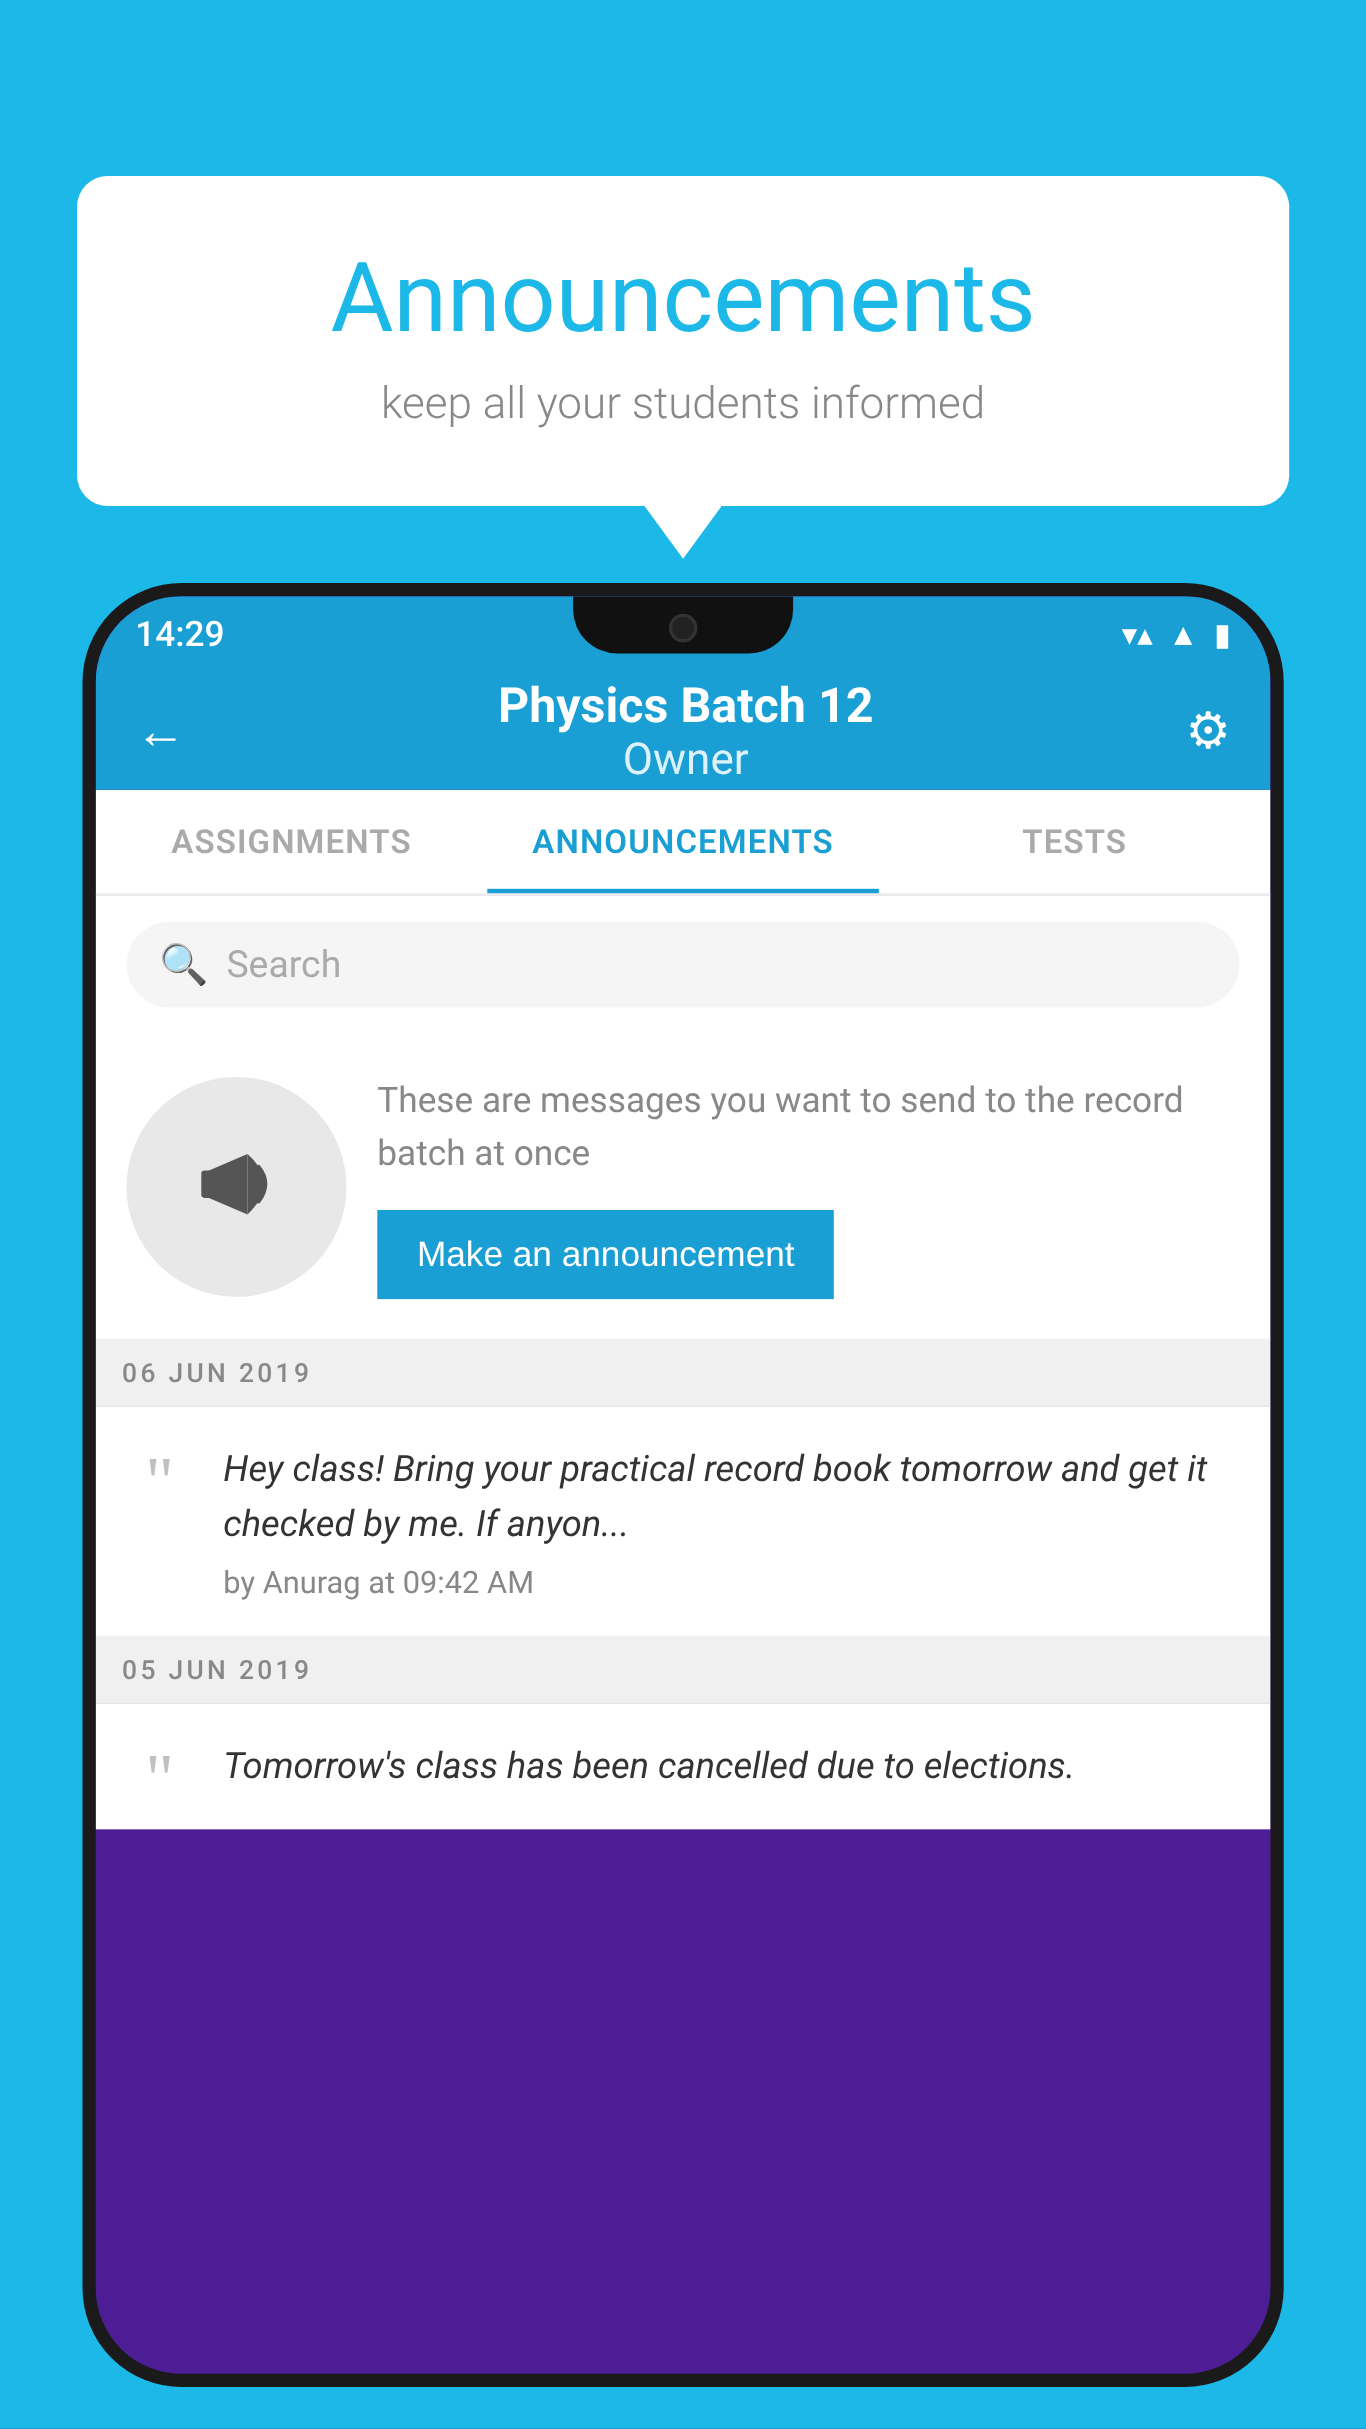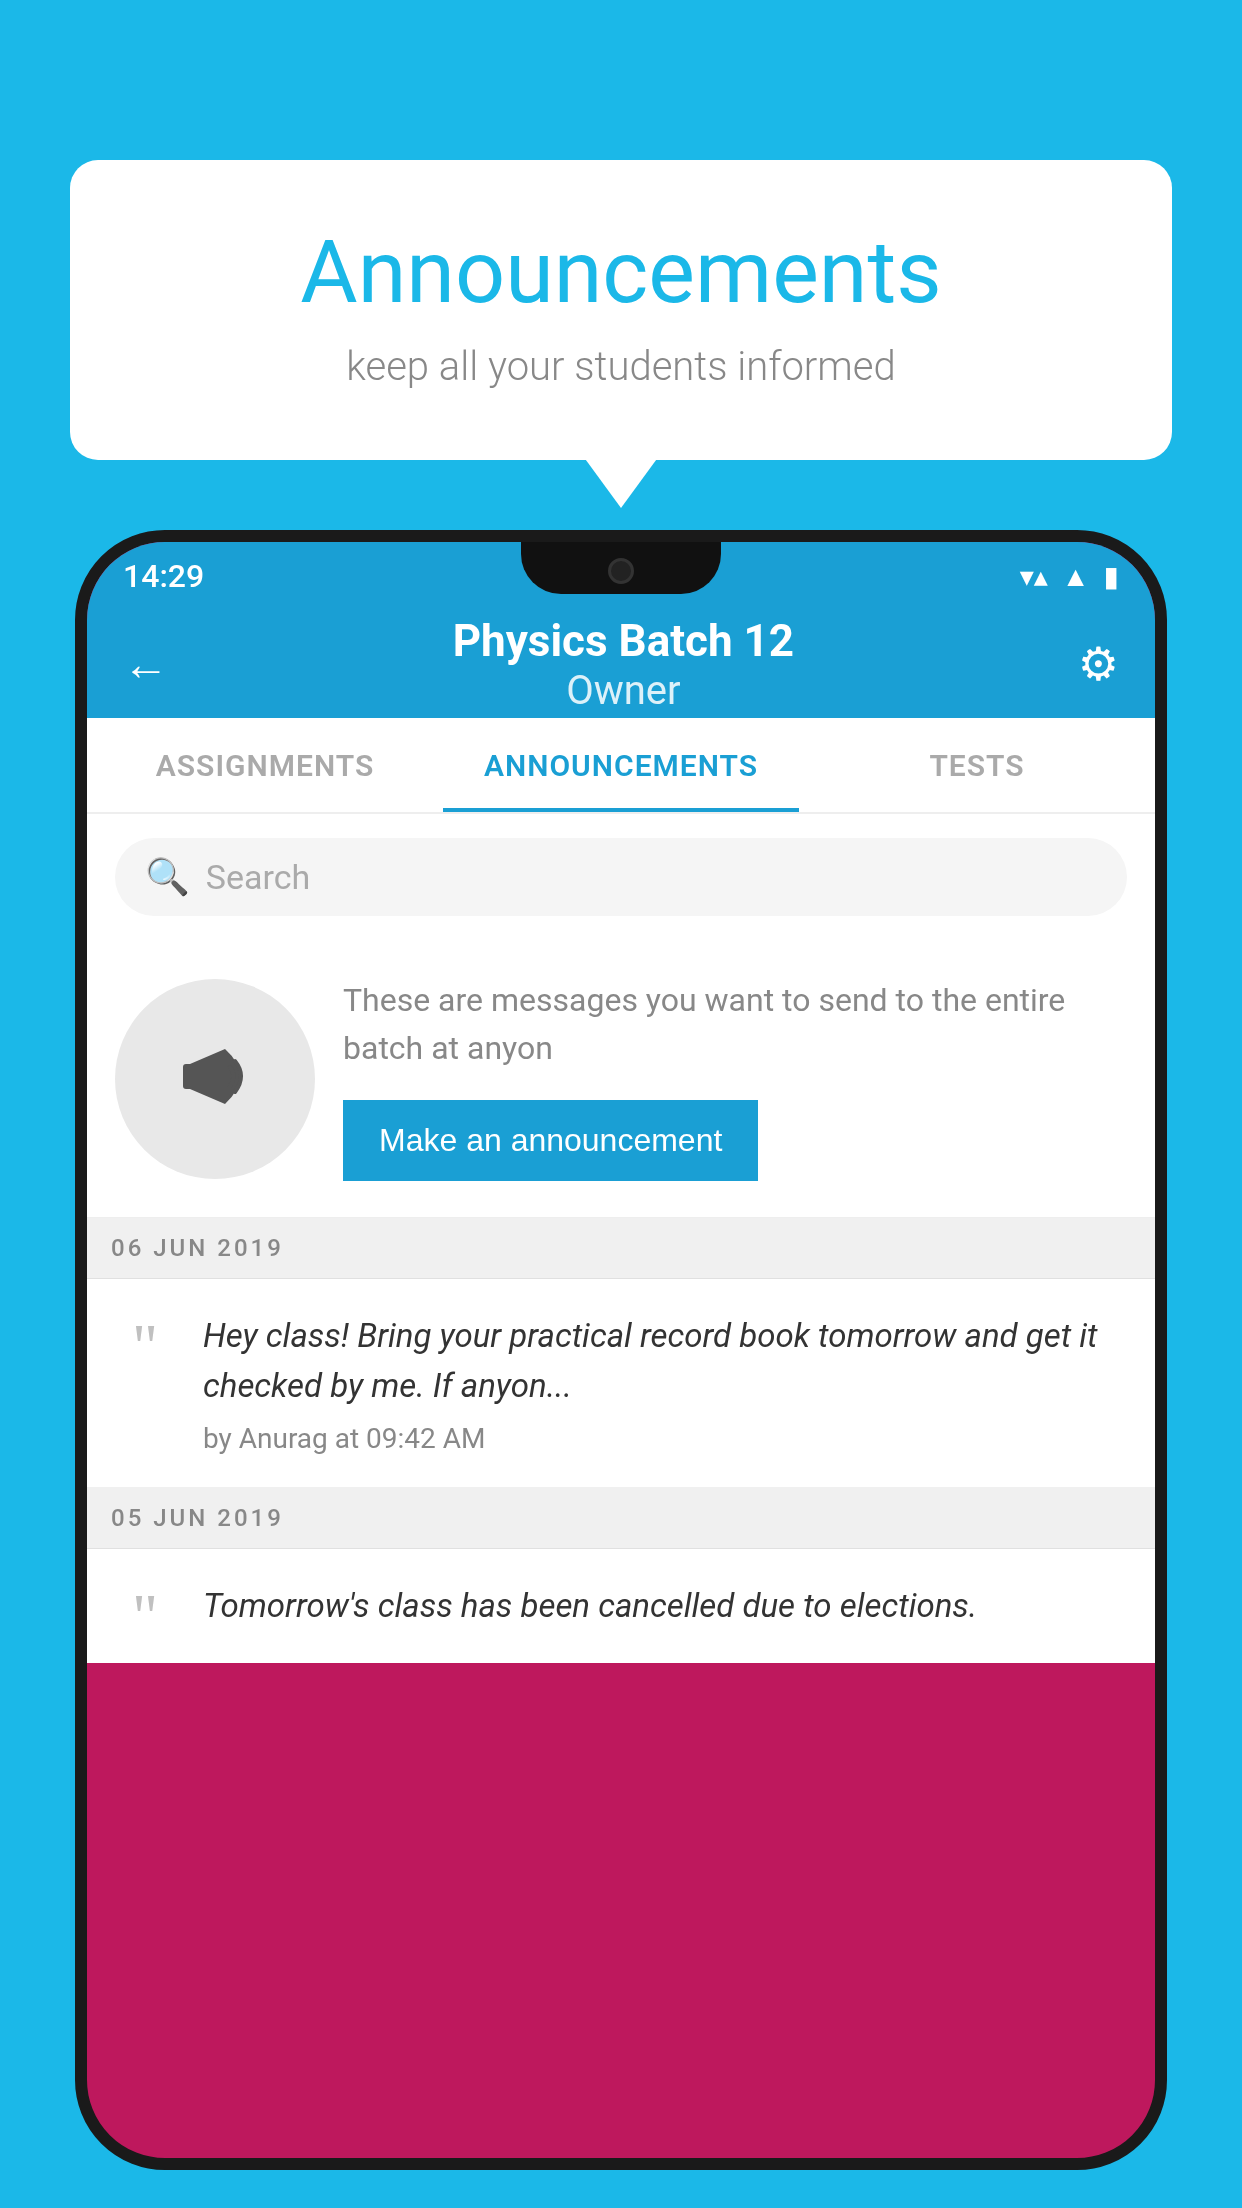--- a/index.html
+++ b/index.html
@@ -61,21 +61,21 @@
       position: absolute;
       top: 530px;
       left: 75px;
       right: 75px;
       bottom: 0;
     }
 
     .phone {
       width: 100%;
       height: 1640px;
-      background: #be185d;
+      background: #4c1d95;
       border-radius: 90px;
       overflow: hidden;
       position: relative;
       border: 12px solid #1a1a1a;
     }
 
     
     .phone-notch {
       position: absolute;
       top: 0;
@@ -436,21 +436,21 @@
               <path d="M60,20 Q90,47 60,75 Z" fill="#555"></path>
 
               <rect x="18" y="35" width="10" height="25" rx="3"></rect>
 
               <path d="M65,38 Q72,47 65,57" stroke="#555" stroke-width="4" fill="none" stroke-linecap="round"></path>
               <path d="M70,32 Q82,47 70,63" stroke="#555" stroke-width="4" fill="none" stroke-linecap="round"></path>
             </g>
           </svg>
         </div>
         <div class="promo-right">
-          <div class="promo-description">These are messages you want to send to the entire batch at anyon</div>
+          <div class="promo-description">These are messages you want to send to the record batch at once</div>
           <button class="make-announcement-btn">Make an announcement</button>
         </div>
       </div>
 
       <div class="date-separator">06  JUN  2019</div>
 
       <div class="announcement-item">
         <div class="quote-icon">"</div>
         <div class="announcement-text-area">
           <div class="announcement-text">Hey class! Bring your practical record book tomorrow and get it checked by me. If anyon...</div>

